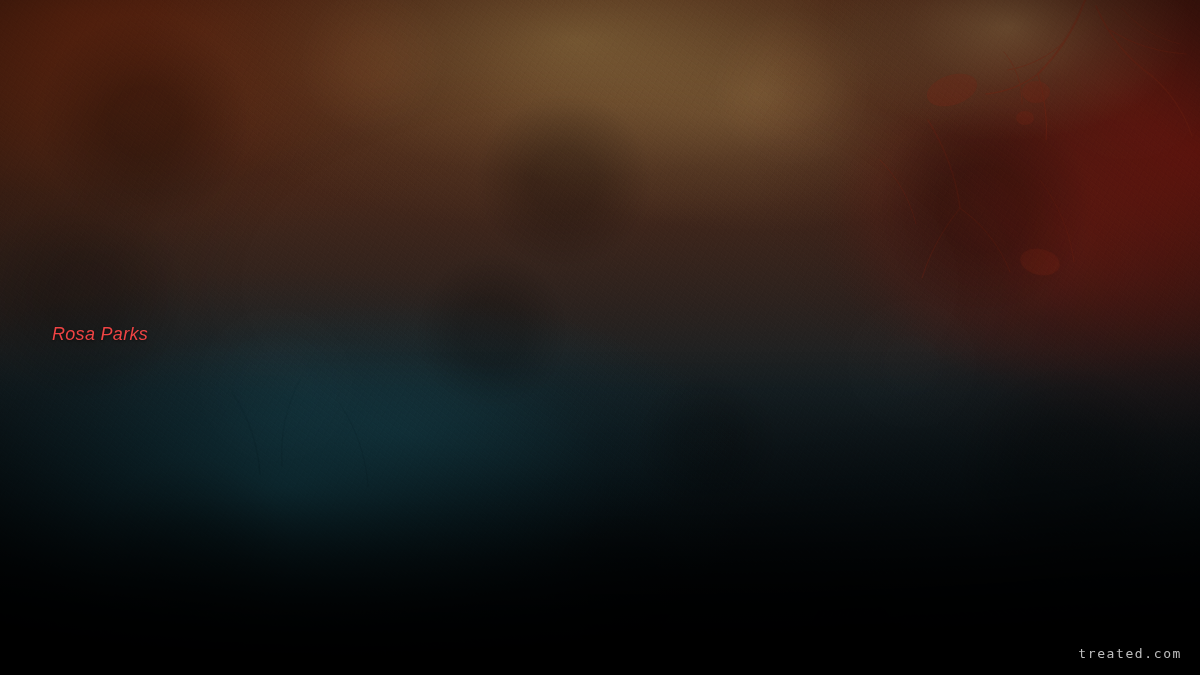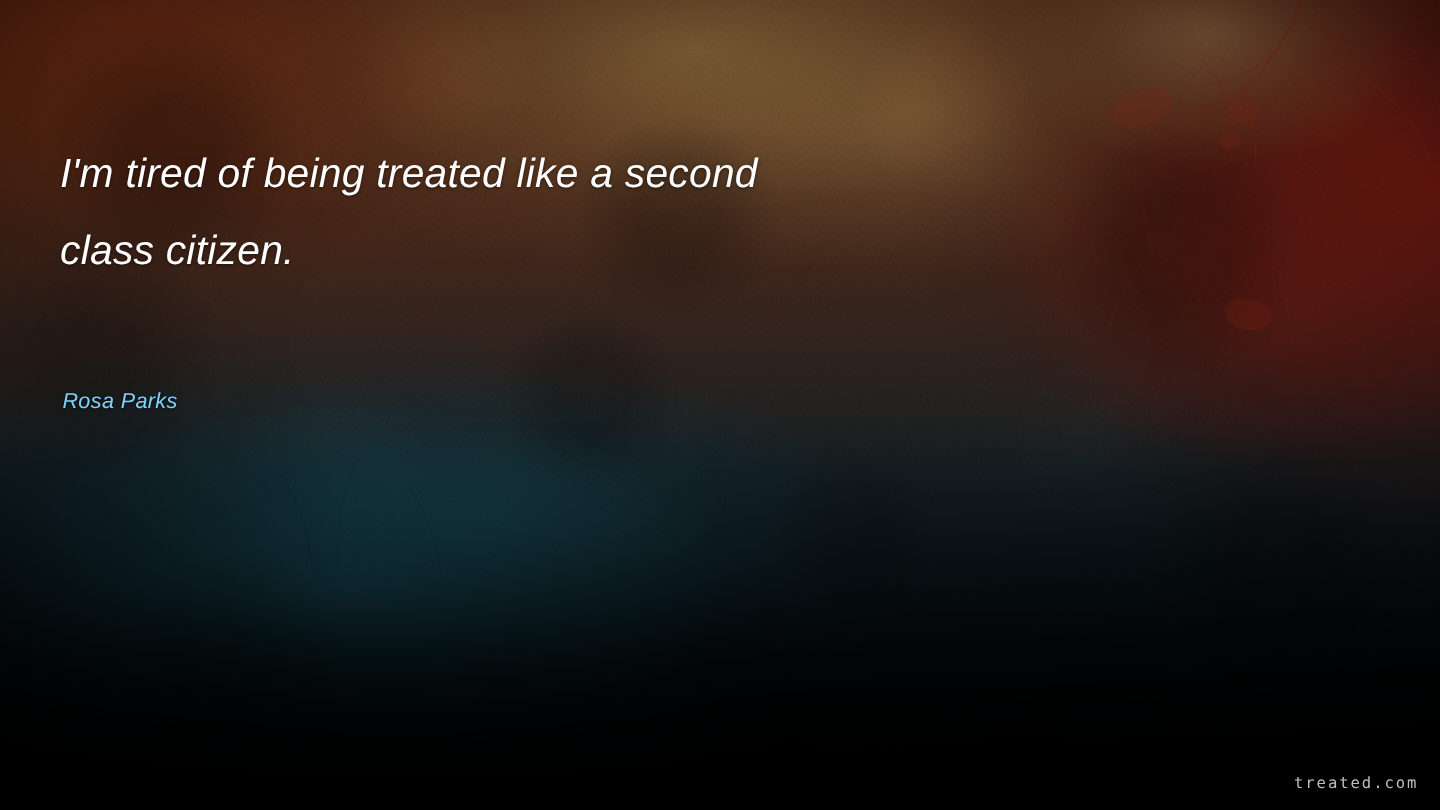--- a/index.html
+++ b/index.html
@@ -187,21 +187,21 @@
 
   #quote-author {
     position: absolute;
     left: 52px;
     top: 322px;
     margin: 0;
     font-size: 18px;
     line-height: 24px;
     font-style: italic;
     font-weight: 400;
-    color: #7dd3fc;
+    color: #ef4444;
     letter-spacing: 0.3px;
     text-shadow: 0 1px 3px rgba(0,0,0,0.6);
   }
 
   #watermark {
     position: absolute;
     right: 18px;
     bottom: 13px;
     margin: 0;
     font-family: "DejaVu Sans Mono", "Liberation Mono", monospace;
@@ -256,21 +256,19 @@
         <path d="M340 404 C356 428, 366 456, 368 486" stroke-width="1.0"></path>
       </g>
     </svg>
   </div>
 
   <div class="bg-layer" id="bg-grunge"></div>
   <div class="bg-layer" id="bg-noise"></div>
   <div class="bg-layer" id="bg-vignette"></div>
 
   <div id="content">
-    <p id="quote-text">I'm tired of being treated like a second
-class citizen.</p>
 
     <p id="quote-author">Rosa Parks</p>
 
     <p id="watermark">treated.com</p>
   </div>
 
 </div>
 
 </body></html>

